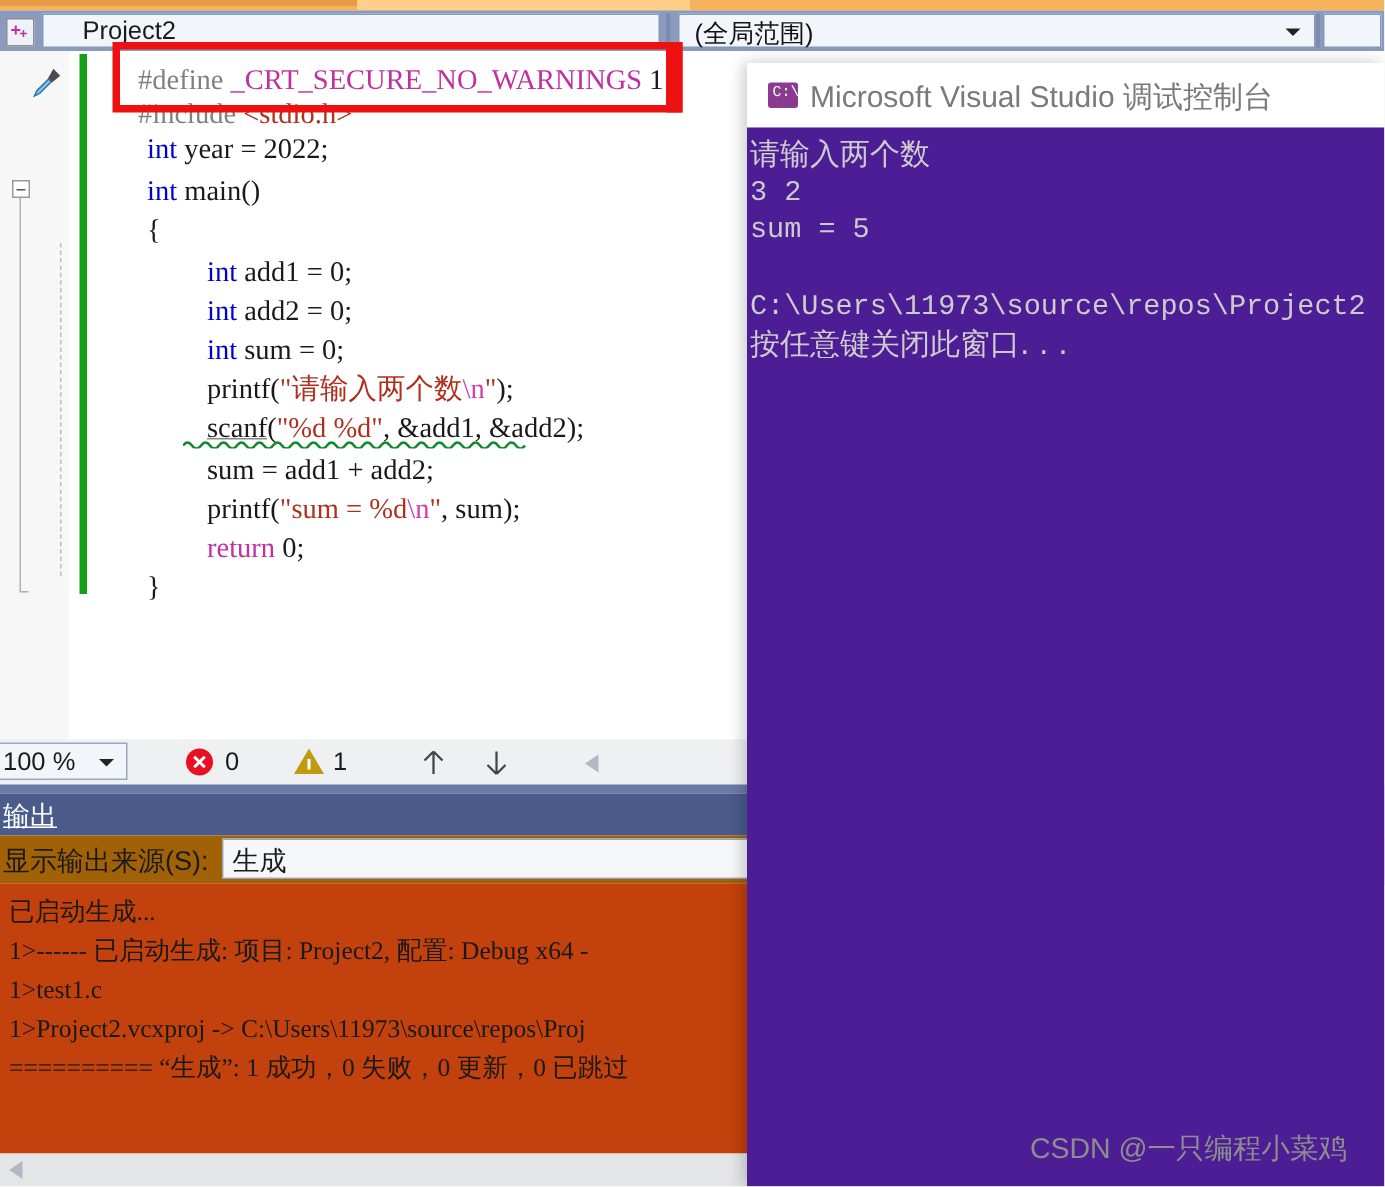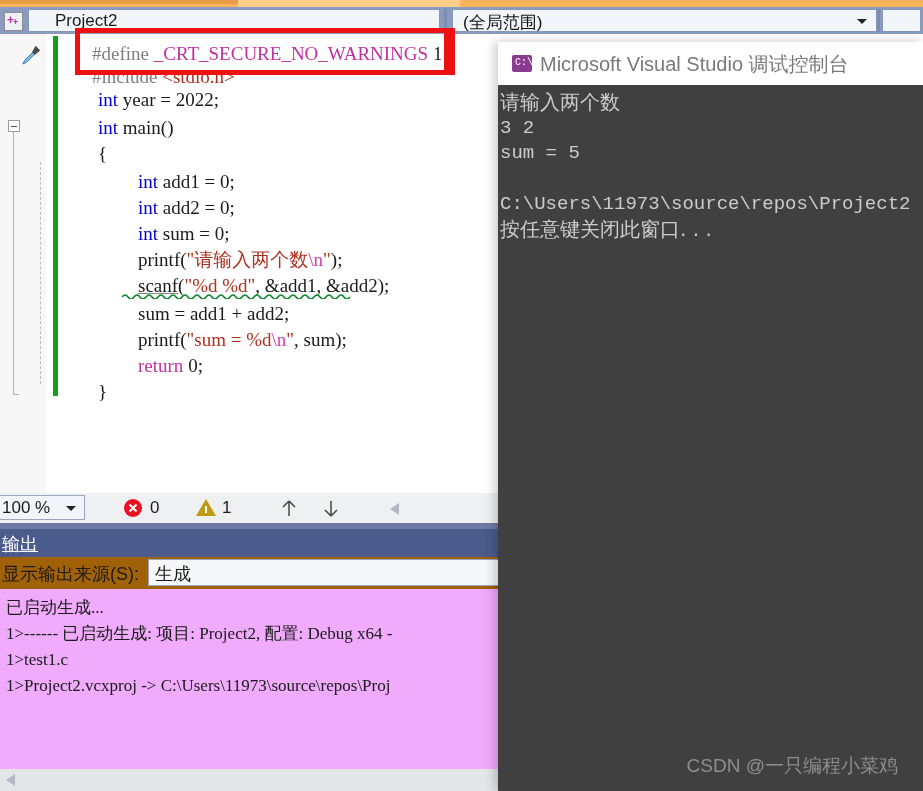--- a/index.html
+++ b/index.html
@@ -138,21 +138,21 @@
     text-decoration:underline;
   }
   .out-toolbar{position:absolute;left:0;top:34px;width:923px;height:32px;background:#a16207;border-bottom:1px solid #d7d9dd;}
   .out-toolbar .lbl{position:absolute;left:2px;top:5px;font-size:18px;color:#1a1a1a;}
   .out-src{
     position:absolute;left:148px;top:2px;width:775px;height:27px;
     background:#f6f7f9;border:1px solid #9aa7bf;box-sizing:border-box;
   }
   .out-src .lbl{position:absolute;left:6px;top:2px;font-size:18px;color:#1a1a1a;}
 
-  .out-body{position:absolute;left:0;top:66px;width:751px;height:180px;background:#f0abfc;overflow:hidden;}
+  .out-body{position:absolute;left:0;top:66px;width:751px;height:180px;background:#c2410c;overflow:hidden;}
   .ol{
     position:absolute;left:6px;white-space:pre;
     font-family:"Liberation Serif","DejaVu Serif",serif;
     font-size:17px;line-height:17px;color:#1a1a1a;
   }
   .hscroll{position:absolute;left:0;top:246px;width:923px;height:22px;background:#e4e5e7;}
   .hscroll .larr{
     position:absolute;left:6px;top:5px;width:0;height:0;
     border-top:6px solid transparent;border-bottom:6px solid transparent;border-right:9px solid #b4b8c6;
   }
@@ -173,21 +173,21 @@
   }
   #console .winicon .cc{
     position:absolute;left:3px;top:2px;font-size:10px;color:#fff;line-height:11px;
     font-family:"Liberation Mono","DejaVu Sans Mono",monospace;
   }
   #console .wintitle{
     position:absolute;left:42px;top:9px;font-size:20px;color:#7a7a7a;white-space:nowrap;
     font-family:"Liberation Sans",sans-serif;font-weight:400;
   }
   #console .screen{
-    position:absolute;left:0;top:43px;width:425px;height:706px;background:#404040;overflow:hidden;
+    position:absolute;left:0;top:43px;width:425px;height:706px;background:#4c1d95;overflow:hidden;
   }
   #console .tl{
     position:absolute;left:2px;white-space:pre;
     font-family:"Liberation Mono","DejaVu Sans Mono",monospace;
     font-size:19px;line-height:19px;color:#cccccc;
   }
   #console .tl.cjk{font-family:"DejaVu Sans","Liberation Sans",sans-serif;font-size:20px;}
   .watermark{
     position:absolute;right:25px;bottom:12px;font-size:19px;color:#8e8e8e;white-space:nowrap;
     font-family:"Liberation Sans","DejaVu Sans",sans-serif;
@@ -296,20 +296,21 @@
         <span class="lbl">显示输出来源(S):</span>
         <div class="out-src">
           <span class="lbl">生成</span>
         </div>
       </div>
       <div class="out-body">
         <div class="ol" style="top:10px">已启动生成...</div>
         <div class="ol" style="top:36px">1&gt;------ 已启动生成: 项目: Project2, 配置: Debug x64 -</div>
         <div class="ol" style="top:62px">1&gt;test1.c</div>
         <div class="ol" style="top:88px">1&gt;Project2.vcxproj -&gt; C:\Users\11973\source\repos\Proj</div>
+        <div class="ol" style="top:114px">========== “生成”: 1 成功，0 失败，0 更新，0 已跳过</div>
       </div>
       <div class="hscroll">
         <div class="larr"></div>
       </div>
     </div>
   </div>
 
   <div id="console">
     <div class="titlebar">
       <div class="winicon">

